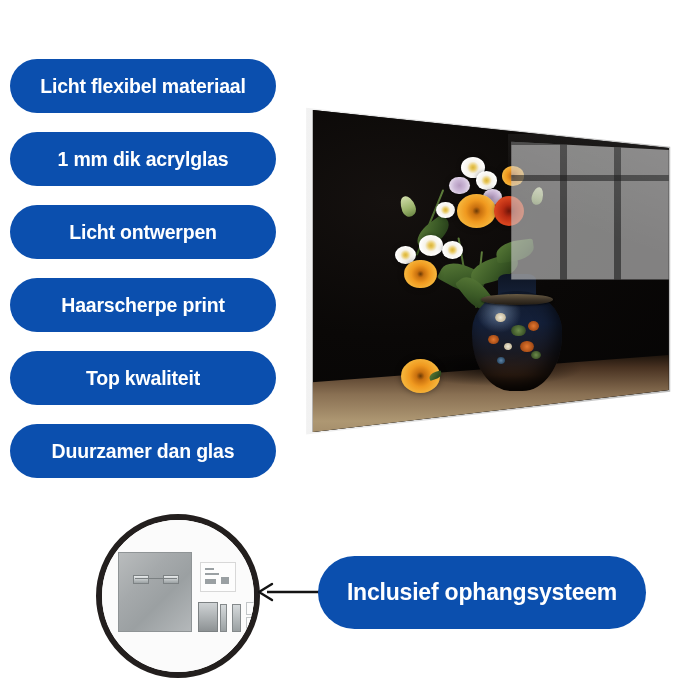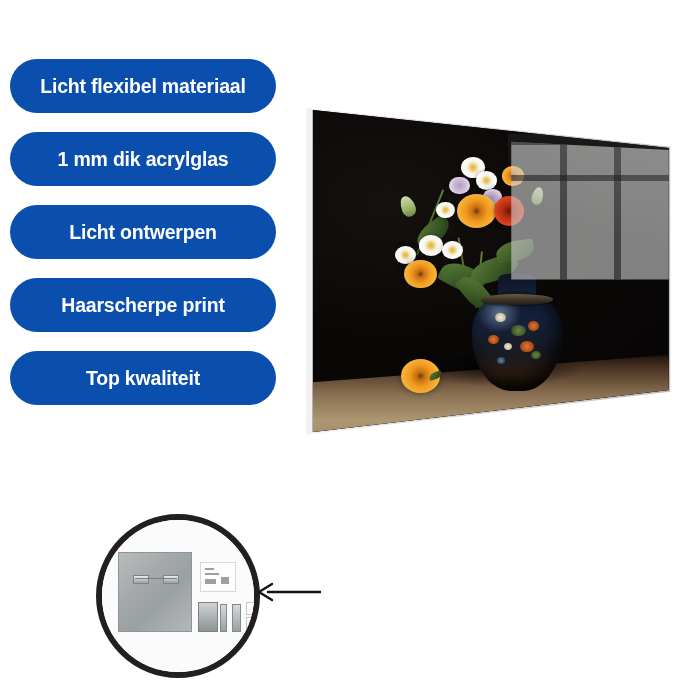--- a/index.html
+++ b/index.html
@@ -204,20 +204,23 @@
     <span>1 mm dik acrylglas</span>
   </div>
   <div class="badge badge-feature" id="badge-2">
     <span>Licht ontwerpen</span>
   </div>
   <div class="badge badge-feature" id="badge-4">
     <span>Top kwaliteit</span>
   </div>
   <div class="badge badge-feature" id="badge-3">
     <span>Haarscherpe print</span>
+  </div>
+  <div class="badge badge-feature" id="badge-5">
+    <span>Duurzamer dan glas</span>
   </div>
 
   <div id="panel-wrap">
     <div id="panel-clip">
       <div class="quad" id="panel-edge"></div>
       <div class="quad" id="panel-art">
 
         <div class="art-layer" id="art-bg"></div>
         <div id="art-table"></div>
         <div id="art-table-shadow"></div>
@@ -297,14 +300,17 @@
       <div class="anchor" id="anchor-1"></div>
       <div class="anchor" id="anchor-2"></div>
     </div>
   </div>
 
   <svg id="arrow" viewBox="0 0 70 34">
     <line x1="66" y1="17" x2="12" y2="17" stroke="#141414" stroke-width="2.4"></line>
     <path d="M4 17 L17 9 M4 17 L17 25" stroke="#141414" stroke-width="2.4" fill="none" stroke-linecap="round"></path>
   </svg>
 
+  <div class="badge" id="badge-mount">
+    <span>Inclusief ophangsysteem</span>
+  </div>
 
 </div>
 
 </body></html>

